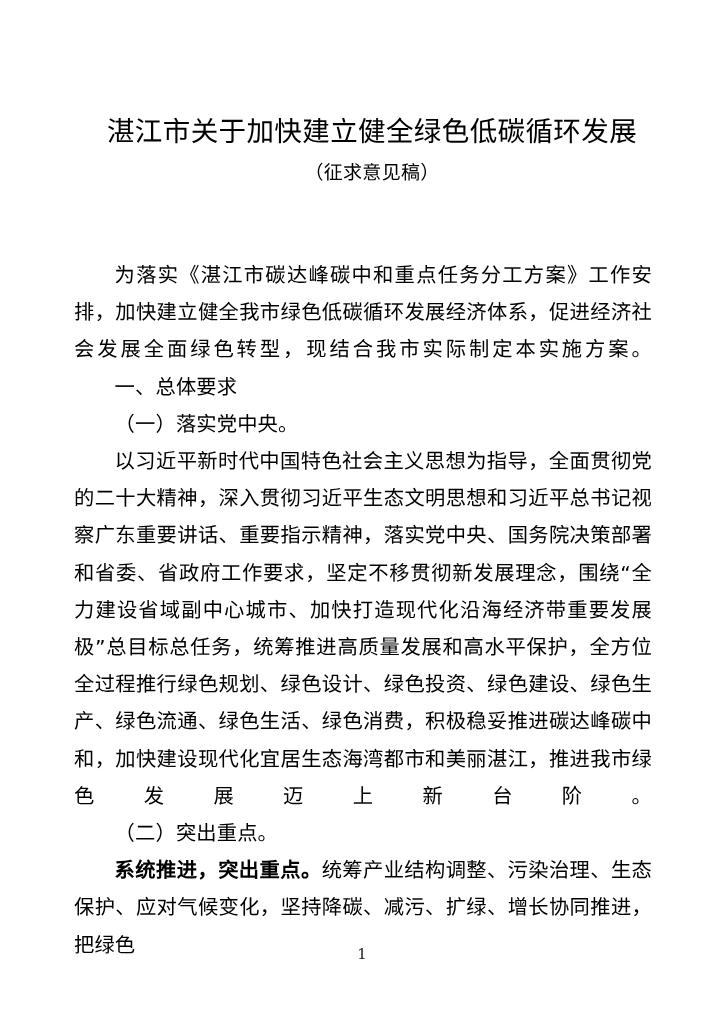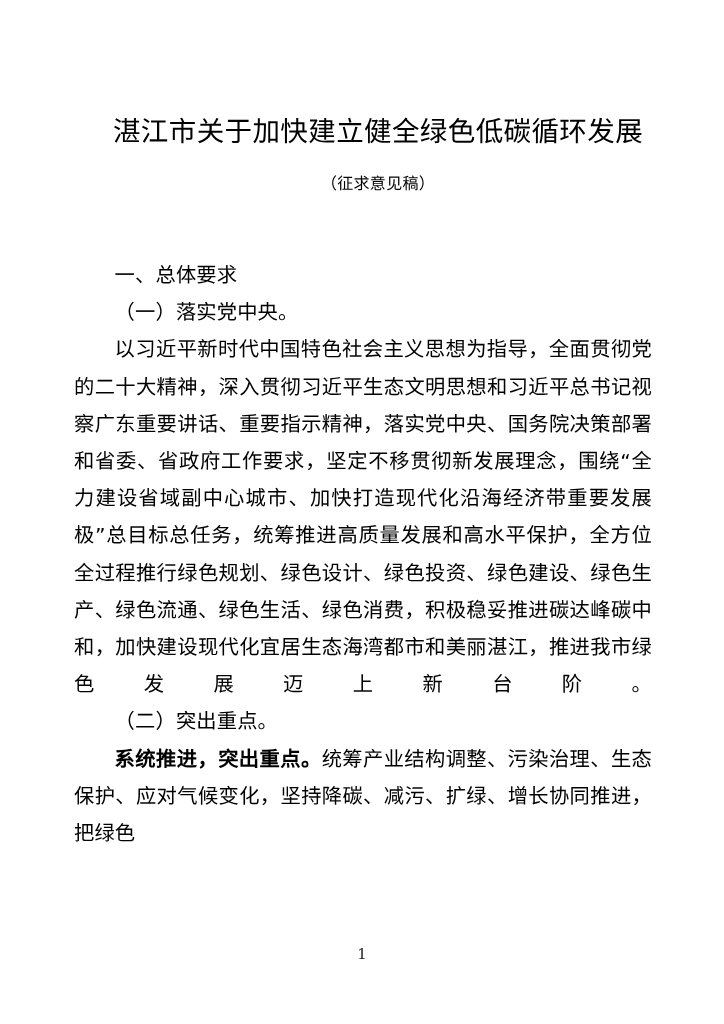--- a/index.html
+++ b/index.html
@@ -18,37 +18,37 @@
     height: 1024px;
     margin: 0 auto;
     background: #ffffff;
     overflow: hidden;
     box-sizing: border-box;
   }
 
   
   .title-block {
     position: absolute;
-    left: 90px;
+    left: 84px;
     top: 112px;
     width: 576px;
     text-align: center;
   }
   .doc-title {
     font-size: 27.5px;
     line-height: 38px;
     letter-spacing: 0.4px;
     font-weight: 400;
     margin: 0;
     white-space: nowrap;
   }
   .doc-subtitle {
-    font-size: 16px;
+    font-size: 19px;
     line-height: 30px;
-    margin: 12px;
+    margin: 0;
     padding-top: 7px;
     letter-spacing: 0.3px;
   }
 
   
   .body-block {
     position: absolute;
     left: 74px;
     top: 257px;
     width: 578px;
@@ -104,20 +104,21 @@
 
 <div class="page">
 
   <div class="title-block">
     <div class="doc-title">湛江市关于加快建立健全绿色低碳循环发展</div>
     <div class="doc-subtitle">（征求意见稿）</div>
   </div>
 
   <div class="body-block">
 
+    <p class="para indent2 full">为落实《湛江市碳达峰碳中和重点任务分工方案》工作安排，加快建立健全我市绿色低碳循环发展经济体系，促进经济社会发展全面绿色转型，现结合我市实际制定本实施方案。</p>
 
     <p class="para heading">一、总体要求</p>
 
     <p class="para subheading">（一）落实党中央。</p>
 
     <p class="para indent2 full">以习近平新时代中国特色社会主义思想为指导，全面贯彻党的二十大精神，深入贯彻习近平生态文明思想和习近平总书记视察广东重要讲话、重要指示精神，落实党中央、国务院决策部署和省委、省政府工作要求，坚定不移贯彻新发展理念，围绕“全力建设省域副中心城市、加快打造现代化沿海经济带重要发展极”总目标总任务，统筹推进高质量发展和高水平保护，全方位全过程推行绿色规划、绿色设计、绿色投资、绿色建设、绿色生产、绿色流通、绿色生活、绿色消费，积极稳妥推进碳达峰碳中和，加快建设现代化宜居生态海湾都市和美丽湛江，推进我市绿色发展迈上新台阶。</p>
 
     <p class="para subheading">（二）突出重点。</p>
 
     <p class="para indent2 last"><b class="lead">系统推进，突出重点。</b><span>统筹产业结构调整、污染治理、生态保护、应对气候变化，坚持降碳、减污、扩绿、增长协同推进，把绿色</span></p>

